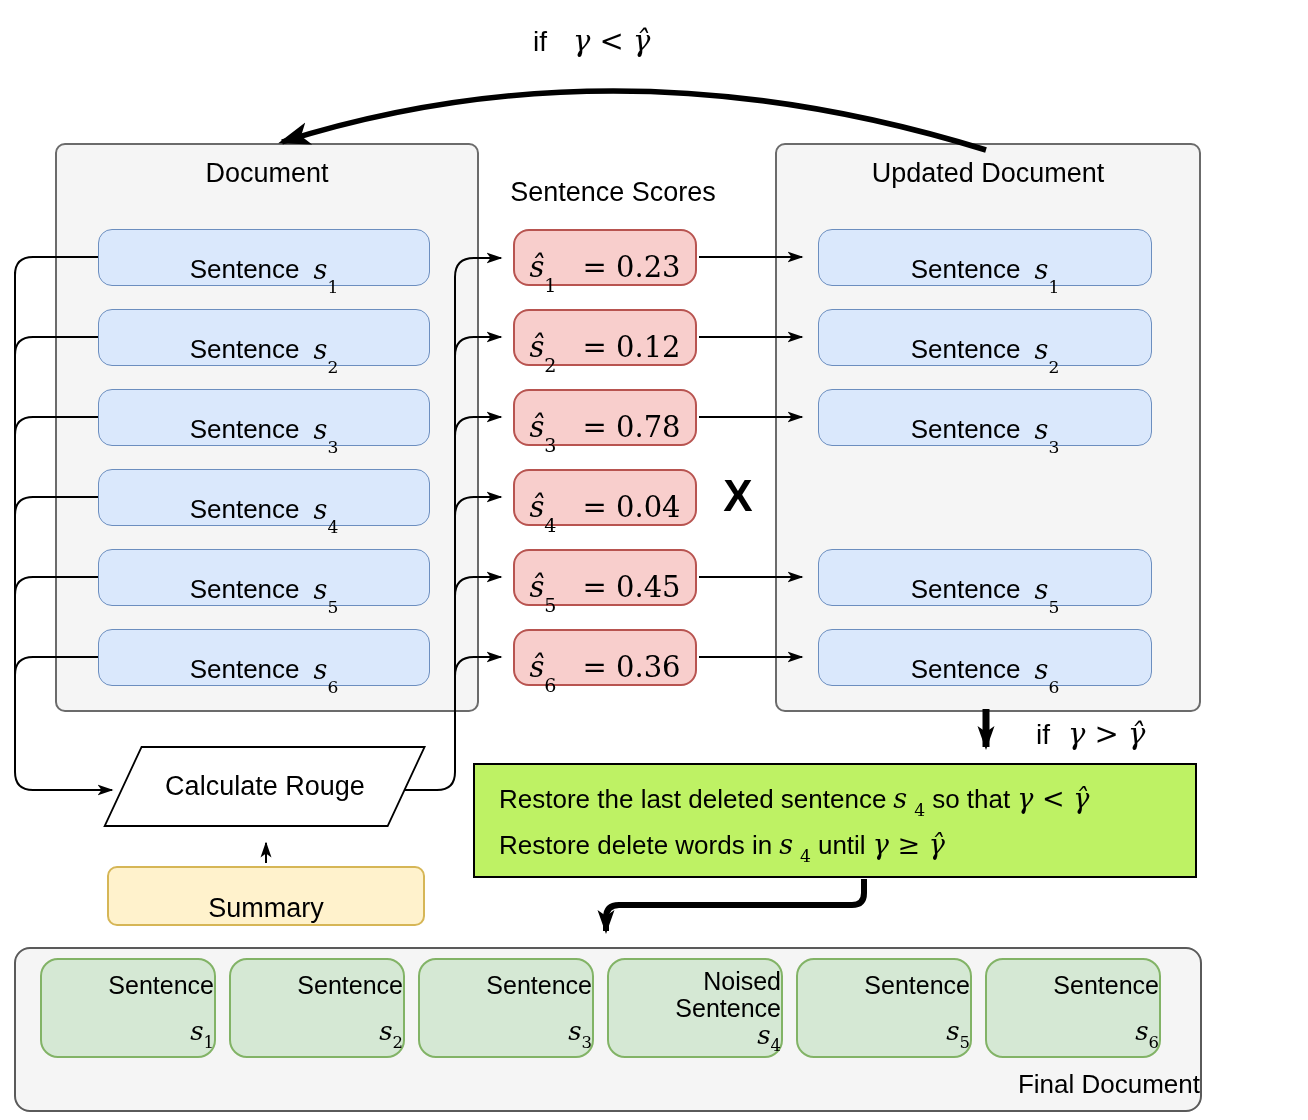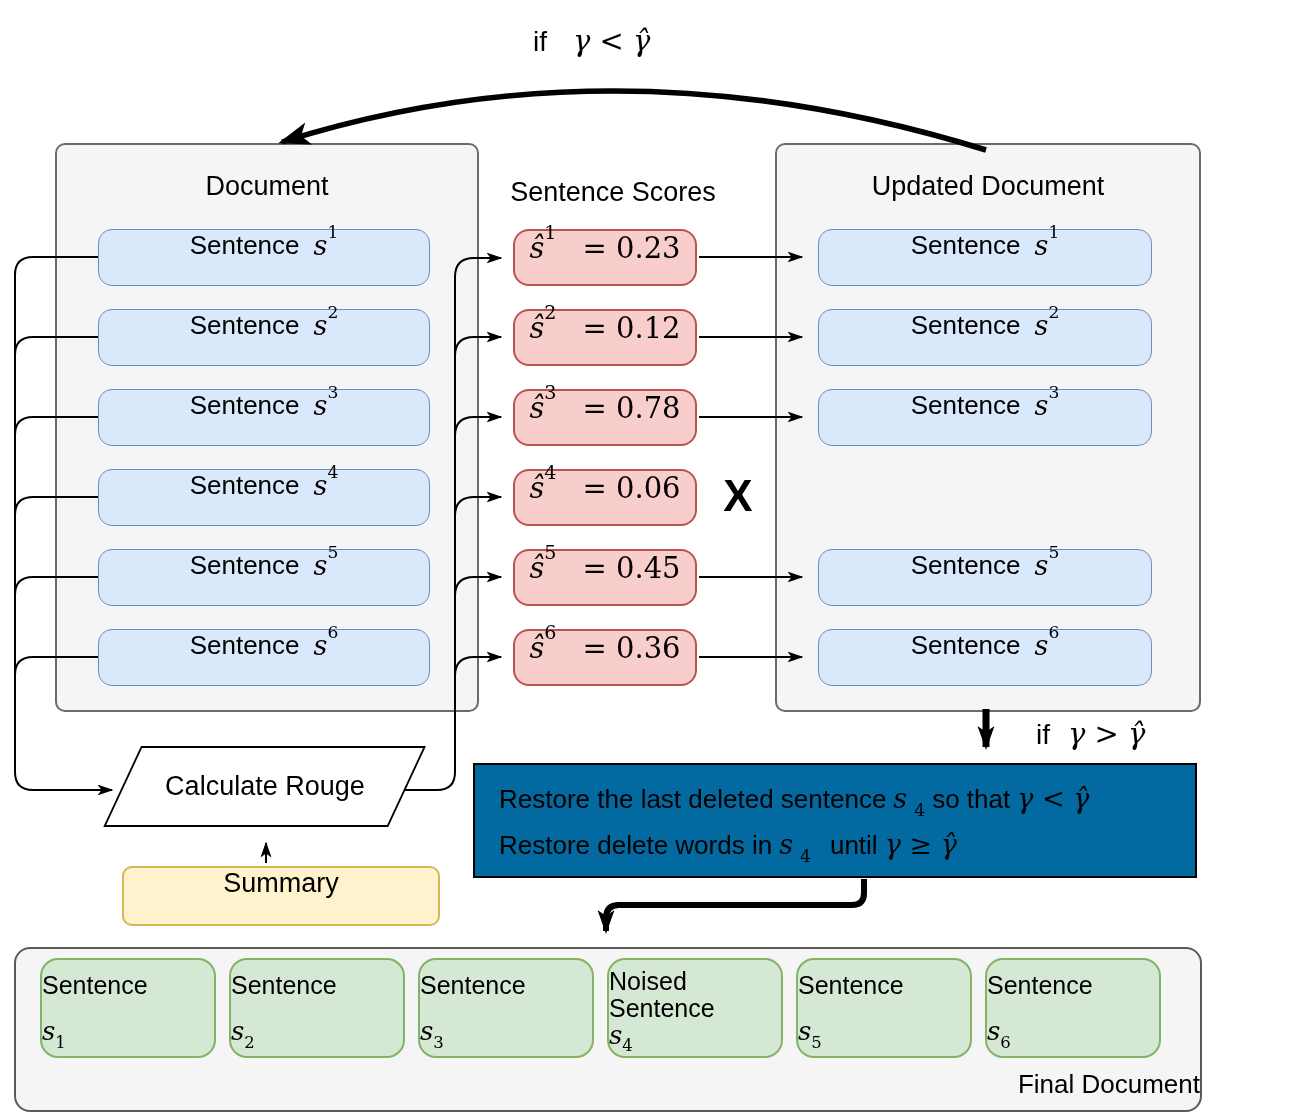--- a/index.html
+++ b/index.html
@@ -6,56 +6,56 @@
   .canvas{
     position:relative;width:1308px;height:1120px;background:#ffffff;
     font-family:"Liberation Sans",sans-serif;color:#000;overflow:hidden;
   }
   svg.connectors{position:absolute;left:0;top:0;width:1308px;height:1120px;z-index:5;pointer-events:none;}
 
   
   .panel{position:absolute;background:#f5f5f5;border:2px solid #6b6b6b;border-radius:10px;z-index:1;}
   .doc-panel{left:55px;top:143px;width:420px;height:565px;}
   .upd-panel{left:775px;top:143px;width:422px;height:565px;}
-  .panel h2{margin:0;padding-top:26px;text-align:center;font-size:27px;font-weight:normal;}
+  .panel h2{margin:0;padding-top:13px;text-align:center;font-size:27px;font-weight:normal;}
   .scores-title{position:absolute;left:470px;top:169px;width:270px;margin:8px;text-align:center;
     font-size:27px;font-weight:normal;z-index:2;}
 
   
-  .node{position:absolute;display:flex;align-items:flex-start;justify-content:center;z-index:2;box-sizing:border-box;}
+  .node{position:absolute;display:flex;align-items:flex-end;justify-content:center;z-index:2;box-sizing:border-box;}
   .sent{width:332px;height:57px;background:#dae8fc;border:1.5px solid #6c8ebf;border-radius:14px;font-size:26px;}
   .upd-panel ~ .sent-u, .sent-u{width:334px;height:57px;background:#dae8fc;border:1.5px solid #6c8ebf;border-radius:14px;font-size:26px;}
   .score{left:513px;width:184px;height:57px;background:#f8cecc;border:2px solid #b85450;border-radius:16px;
     font-family:"DejaVu Serif",serif;font-size:29px;}
   .summary-box{left:107px;top:866px;width:318px;height:60px;background:#fff2cc;border:2px solid #d6b656;
-    border-radius:10px;font-size:27px;margin-left:15px;}
+    border-radius:10px;font-size:27px;}
 
   
   .mit{font-family:"DejaVu Serif",serif;font-style:italic;}
   .mrm{font-family:"DejaVu Serif",serif;font-style:normal;}
   sub.msub{font-family:"DejaVu Serif",serif;font-style:normal;font-size:0.66em;line-height:0;position:relative;top:0.12em;}
   .sent .mit,.sent-u .mit{margin-left:14px;font-size:27px;}
   .score .mrm{margin-left:26px;}
 
   
   .cond{position:absolute;display:flex;align-items:baseline;z-index:4;}
   .cond .cif{font-size:28px;}
   .cond .cexpr{font-family:"DejaVu Serif",serif;font-style:italic;font-size:29px;margin-left:26px;}
   .cond-top{left:533px;top:24px;}
   .cond-right{left:1036px;top:717px;}
   .cond-right .cexpr{margin-left:18px;}
 
   .xmark{position:absolute;left:714px;top:471px;width:48px;text-align:center;font-size:44px;font-weight:bold;z-index:3;}
 
   
-  .restore-box{position:absolute;left:473px;top:763px;width:724px;height:115px;background:#0369a1;border:2px solid #000;
+  .restore-box{position:absolute;left:473px;top:763px;width:724px;height:115px;background:#bef264;border:2px solid #000;
     box-sizing:border-box;z-index:2;padding:11px 0 0 24px;font-size:26px;line-height:46px;}
   .restore-box .mit{font-size:27px;}
   .restore-box .sp{margin:0 7px;}
-  .restore-box .sp2{margin-left:19px;}
+  .restore-box .sp2{margin-left:7px;}
 
   
   .rouge-skew{position:absolute;left:141px;top:746px;width:285px;height:81px;background:#fff;border:2px solid #000;
     transform:skewX(-25deg);transform-origin:top left;z-index:2;box-sizing:border-box;
     display:flex;align-items:center;justify-content:center;}
   .rouge-skew .unskew{transform:skewX(25deg);font-size:27px;white-space:nowrap;}
 
   
   .final-panel{left:14px;top:947px;width:1184px;height:161px;background:#f5f5f5;border:2.5px solid #5a5a5a;border-radius:16px;}
   .final-label{position:absolute;left:0;right:0;bottom:10px;text-align:right;font-size:26px;z-index:2;}
@@ -165,21 +165,21 @@
       <span class="mrm">= 0.12</span>
   </div>
   <div class="node score" style="top:389px;">
     <span class="mit">ŝ</span>
       <sub class="msub">3</sub>
       <span class="mrm">= 0.78</span>
   </div>
   <div class="node score" style="top:469px;">
     <span class="mit">ŝ</span>
       <sub class="msub">4</sub>
-      <span class="mrm">= 0.06</span>
+      <span class="mrm">= 0.04</span>
   </div>
   <div class="node score" style="top:549px;">
     <span class="mit">ŝ</span>
       <sub class="msub">5</sub>
       <span class="mrm">= 0.45</span>
   </div>
   <div class="node score" style="top:629px;">
     <span class="mit">ŝ</span>
       <sub class="msub">6</sub>
       <span class="mrm">= 0.36</span>

